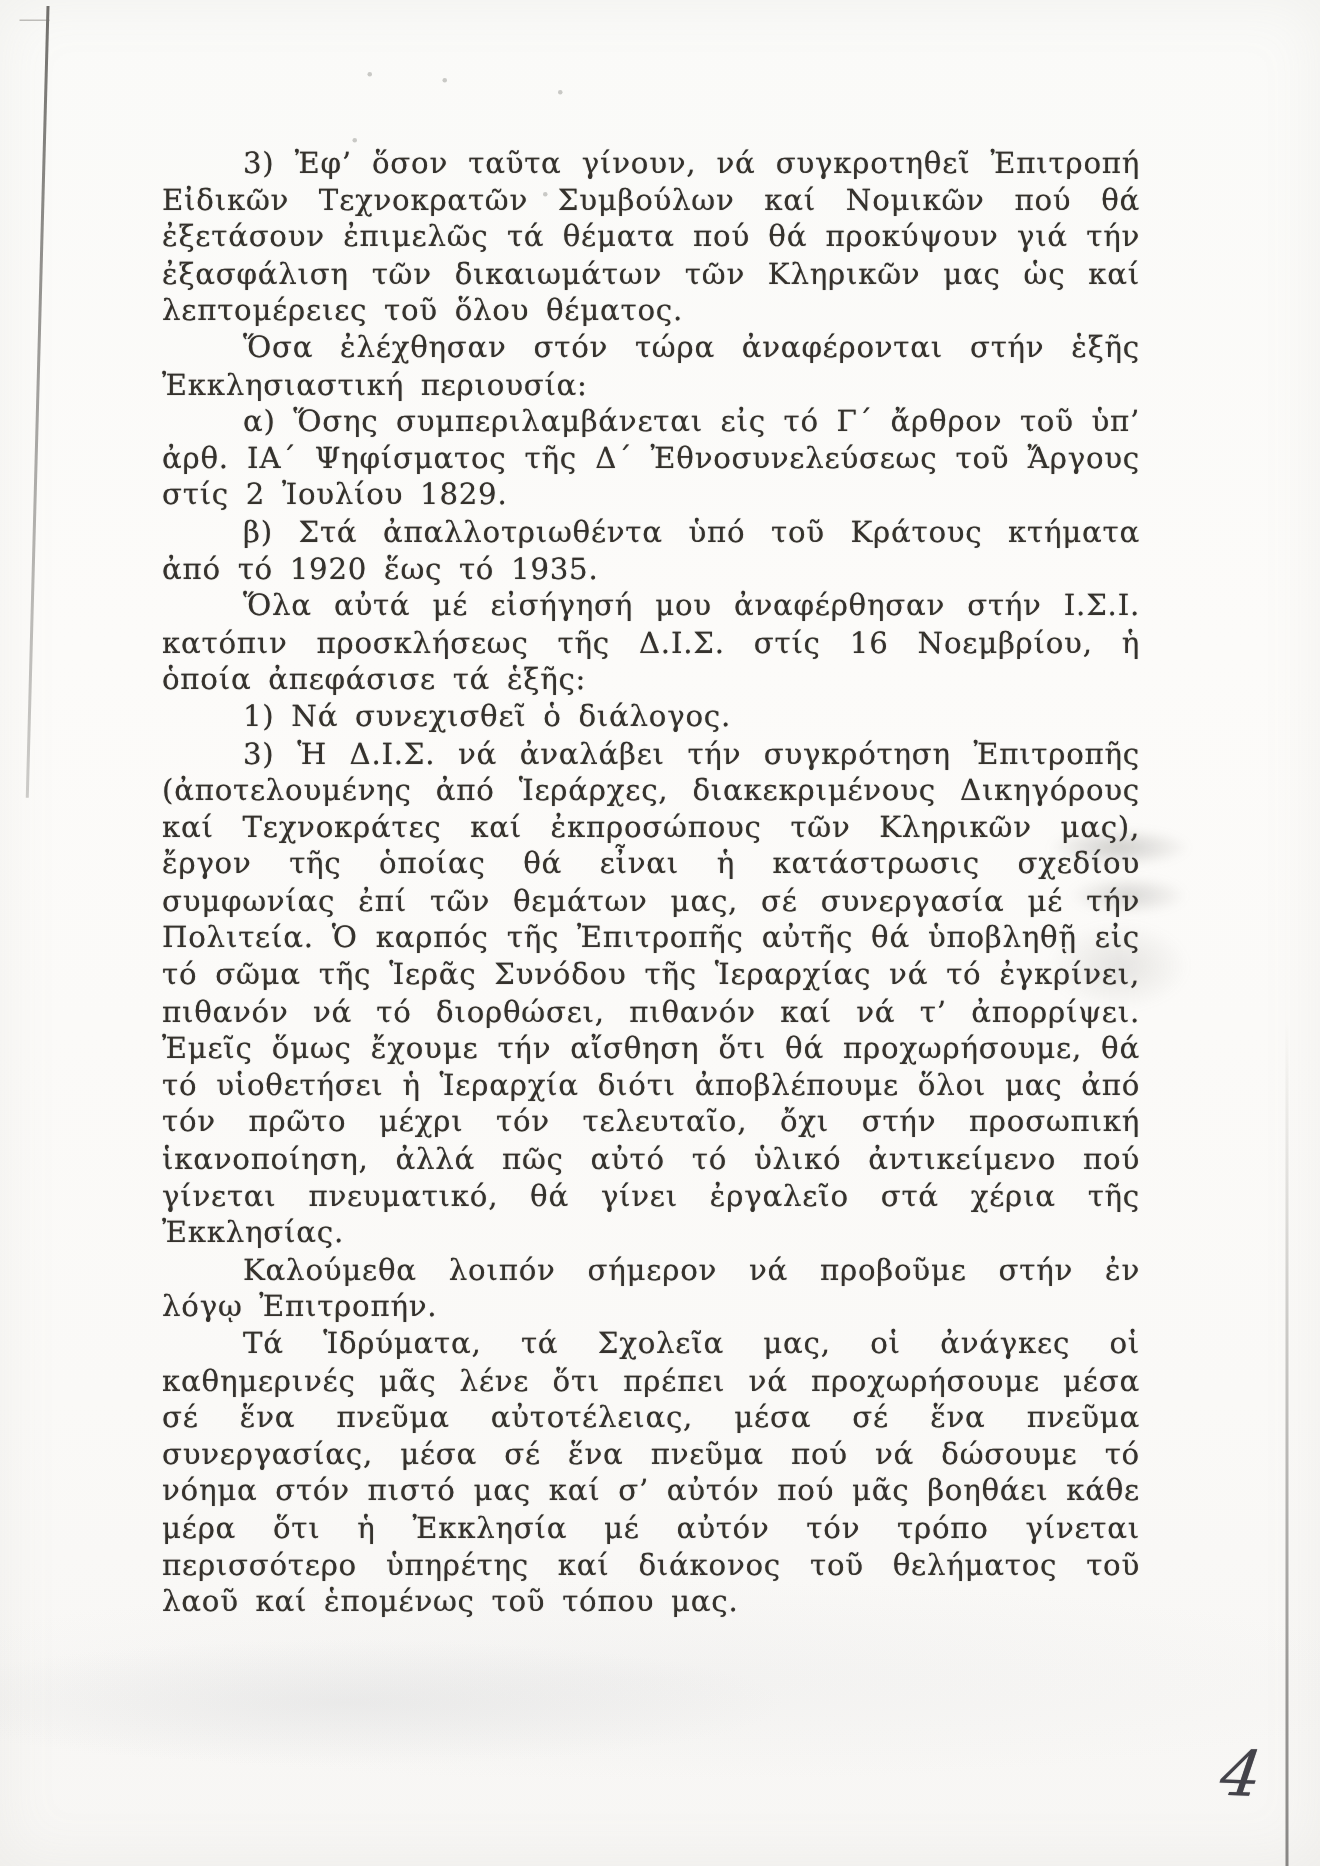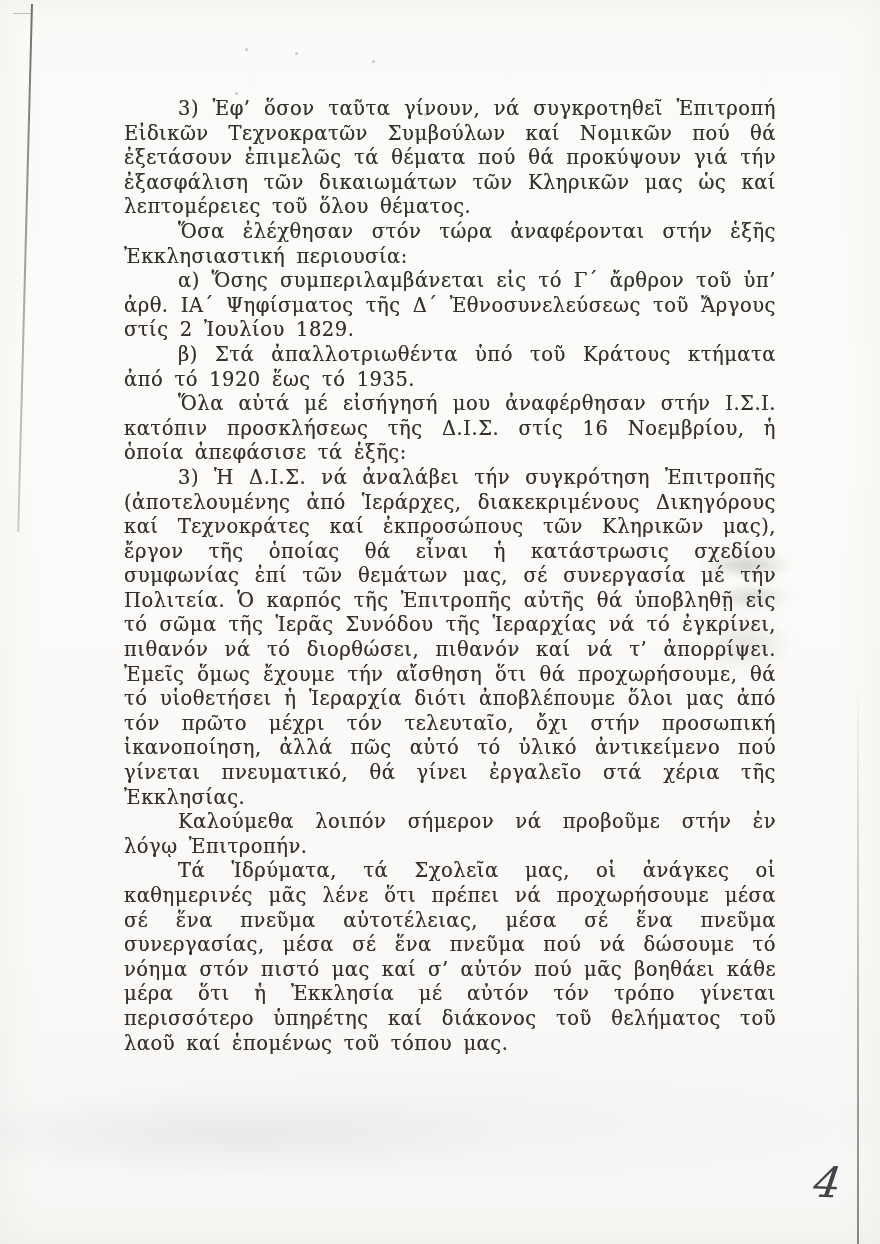--- a/index.html
+++ b/index.html
@@ -14,21 +14,21 @@
     overflow: hidden;
     background:
       radial-gradient(ellipse 420px 60px at 230px 1135px, rgba(190,192,196,0.20), rgba(190,192,196,0) 70%),
       radial-gradient(ellipse 700px 90px at 430px 1120px, rgba(200,202,206,0.12), rgba(200,202,206,0) 75%),
       linear-gradient(180deg, #fafaf8 0%, #fcfbf9 35%, #faf9f7 75%, #f7f6f4 100%);
     box-shadow: inset 0 0 40px rgba(160,158,150,0.10);
     font-family: "DejaVu Serif", "Liberation Serif", serif;
   }
   .text-block {
     position: absolute;
-    left: 124px;
+    left: 108px;
     top: 97px;
     width: 652px;
     color: #35322d;
     font-size: 19.5px;
     line-height: 24.6px;
     text-align: justify;
     letter-spacing: 0.5px;
     word-spacing: 4.5px;
     text-shadow: 0 0 0.6px rgba(53,50,45,0.65);
   }
@@ -111,20 +111,21 @@
   <div class="smudge smudge-1"></div>
   <div class="smudge smudge-2"></div>
   <div class="smudge smudge-3"></div>
 
   <div class="text-block">
     <p>3) Ἐφ’ ὅσον ταῦτα γίνουν, νά συγκροτηθεῖ Ἐπιτροπή Εἰδικῶν Τεχνοκρατῶν Συμβούλων καί Νομικῶν πού θά ἐξετάσουν ἐπιμελῶς τά θέματα πού θά προκύψουν γιά τήν ἐξασφάλιση τῶν δικαιωμάτων τῶν Κληρικῶν μας ὡς καί λεπτομέρειες τοῦ ὅλου θέματος.</p>
     <p>Ὅσα ἐλέχθησαν στόν τώρα ἀναφέρονται στήν ἑξῆς Ἐκκλησιαστική περιουσία:</p>
     <p>α) Ὅσης συμπεριλαμβάνεται εἰς τό Γ΄ ἄρθρον τοῦ ὑπ’ ἀρθ. ΙΑ΄ Ψηφίσματος τῆς Δ΄ Ἐθνοσυνελεύσεως τοῦ Ἄργους στίς 2 Ἰουλίου 1829.</p>
     <p>β) Στά ἀπαλλοτριωθέντα ὑπό τοῦ Κράτους κτήματα ἀπό τό 1920 ἕως τό 1935.</p>
     <p>Ὅλα αὐτά μέ εἰσήγησή μου ἀναφέρθησαν στήν Ι.Σ.Ι. κατόπιν προσκλήσεως τῆς Δ.Ι.Σ. στίς 16 Νοεμβρίου, ἡ ὁποία ἀπεφάσισε τά ἑξῆς:</p>
+    <p>1) Νά συνεχισθεῖ ὁ διάλογος.</p>
     <p>3) Ἡ Δ.Ι.Σ. νά ἀναλάβει τήν συγκρότηση Ἐπιτροπῆς (ἀποτελουμένης ἀπό Ἱεράρχες, διακεκριμένους Δικηγόρους καί Τεχνοκράτες καί ἐκπροσώπους τῶν Κληρικῶν μας), ἔργον τῆς ὁποίας θά εἶναι ἡ κατάστρωσις σχεδίου συμφωνίας ἐπί τῶν θεμάτων μας, σέ συνεργασία μέ τήν Πολιτεία. Ὁ καρπός τῆς Ἐπιτροπῆς αὐτῆς θά ὑποβληθῇ εἰς τό σῶμα τῆς Ἱερᾶς Συνόδου τῆς Ἱεραρχίας νά τό ἐγκρίνει, πιθανόν νά τό διορθώσει, πιθανόν καί νά τ’ ἀπορρίψει. Ἐμεῖς ὅμως ἔχουμε τήν αἴσθηση ὅτι θά προχωρήσουμε, θά τό υἱοθετήσει ἡ Ἱεραρχία διότι ἀποβλέπουμε ὅλοι μας ἀπό τόν πρῶτο μέχρι τόν τελευταῖο, ὄχι στήν προσωπική ἱκανοποίηση, ἀλλά πῶς αὐτό τό ὑλικό ἀντικείμενο πού γίνεται πνευματικό, θά γίνει ἐργαλεῖο στά χέρια τῆς Ἐκκλησίας.</p>
     <p>Καλούμεθα λοιπόν σήμερον νά προβοῦμε στήν ἐν λόγῳ Ἐπιτροπήν.</p>
     <p>Τά Ἱδρύματα, τά Σχολεῖα μας, οἱ ἀνάγκες οἱ καθημερινές μᾶς λένε ὅτι πρέπει νά προχωρήσουμε μέσα σέ ἕνα πνεῦμα αὐτοτέλειας, μέσα σέ ἕνα πνεῦμα συνεργασίας, μέσα σέ ἕνα πνεῦμα πού νά δώσουμε τό νόημα στόν πιστό μας καί σ’ αὐτόν πού μᾶς βοηθάει κάθε μέρα ὅτι ἡ Ἐκκλησία μέ αὐτόν τόν τρόπο γίνεται περισσότερο ὑπηρέτης καί διάκονος τοῦ θελήματος τοῦ λαοῦ καί ἑπομένως τοῦ τόπου μας.</p>
   </div>
 
   <div class="page-number">4</div>
 
 </div>
 
 </body></html>

